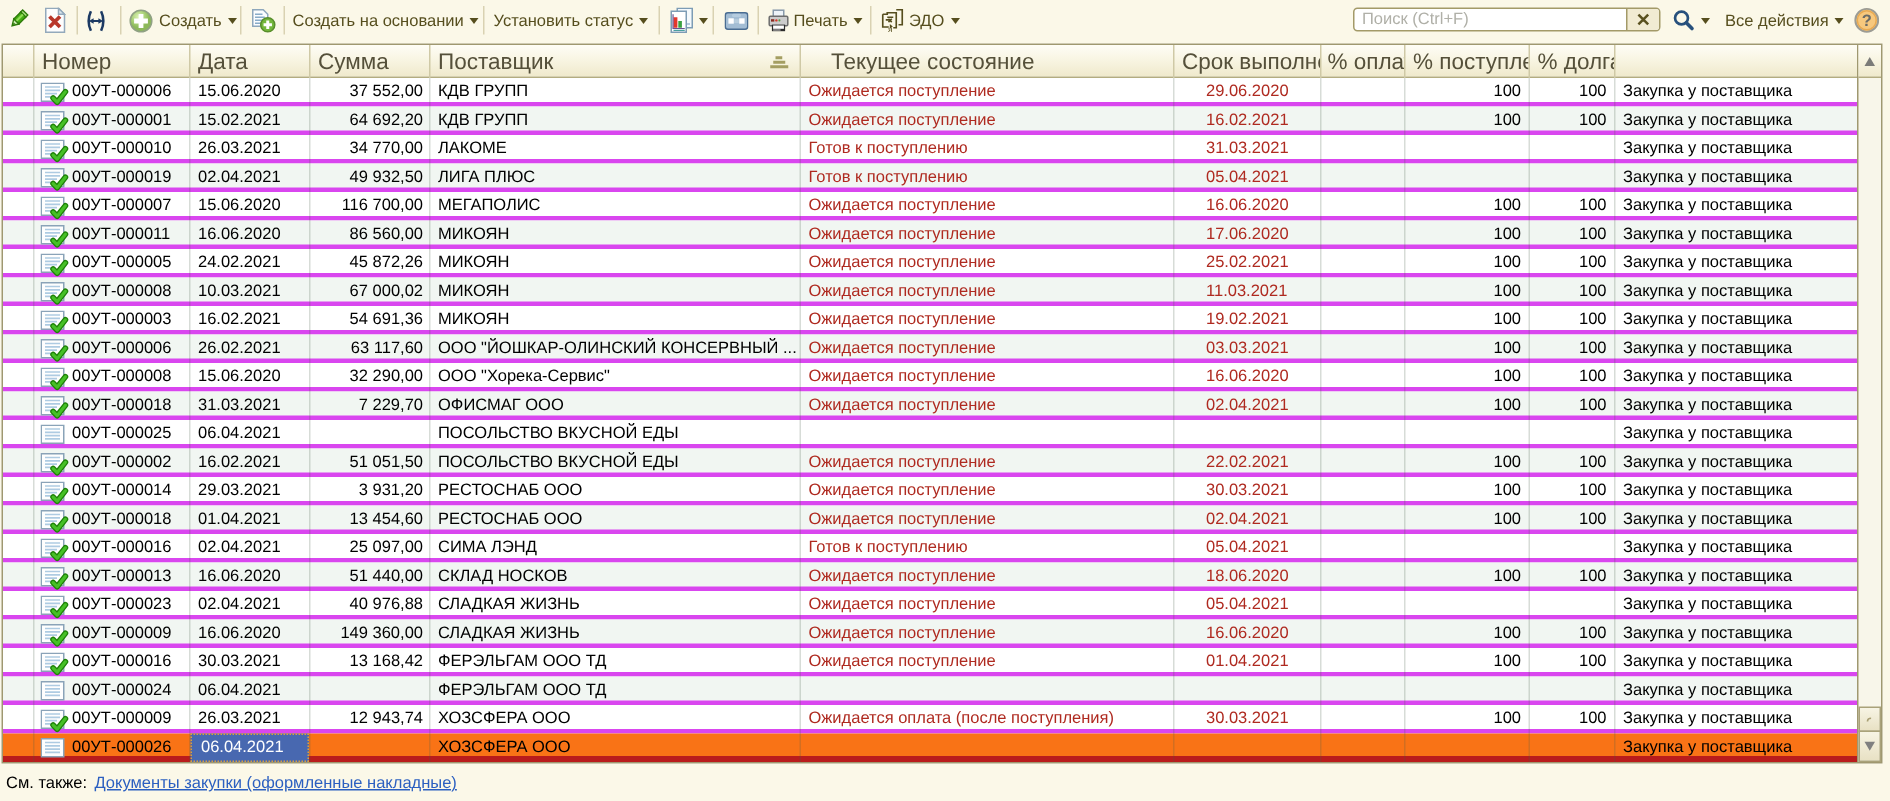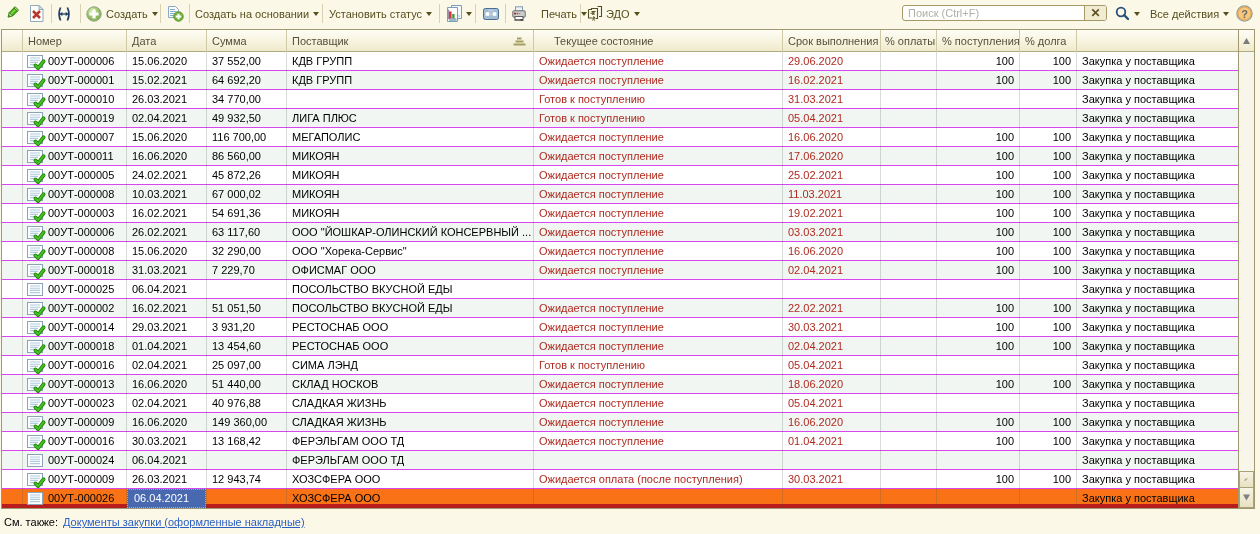--- a/index.html
+++ b/index.html
@@ -2,33 +2,33 @@
 <html><head><meta charset="utf-8"><style>
 *{margin:0;padding:0;box-sizing:border-box}
 html,body{width:1260px;height:534px;overflow:hidden}
 body{font-family:"Liberation Sans",sans-serif;background:#fbf8e8;position:relative}
 #toolbar{position:absolute;left:0;top:0;width:1260px;height:27px;background:#fbf8e8}
 .tbi{position:absolute;top:0;height:27px;display:flex;align-items:center;color:#564e1e;font-size:11px;white-space:nowrap}
 .sep{position:absolute;top:4px;width:1px;height:19px;background:#d9d2b2}
 .dd{display:inline-block;width:0;height:0;border-left:3.5px solid transparent;border-right:3.5px solid transparent;border-top:4px solid #564e1e;margin-left:4px;vertical-align:middle}
 #grid{position:absolute;left:1px;top:29px;width:1254px;height:480px;background:#fff;border:1px solid #9f9870}
 #header{position:absolute;left:0;top:0;width:1252px;height:22px;background:linear-gradient(#fefdf6,#f7f3df 55%,#efe9cc);border-bottom:1px solid #b3ac80}
-.hc{position:absolute;top:0;height:22px;font-size:11px;color:#55503a;display:flex;align-items:center;padding-left:6px;overflow:hidden;white-space:nowrap}
+.hc{position:absolute;top:0;height:22px;font-size:15px;color:#55503a;display:flex;align-items:center;padding-left:6px;overflow:hidden;white-space:nowrap}
 .hline{position:absolute;top:0;height:22px;width:1px;background:#cfc9a6}
 .vline{position:absolute;top:22px;bottom:0;width:1px;background:rgba(75,95,75,0.22);z-index:5}
-.row{position:absolute;left:0;width:1236px;height:19px;background:#fff;border-bottom:1px solid #d946ef}
+.row{position:absolute;left:0;width:1236px;height:19px;background:#fff;border-bottom:3px solid #d946ef}
 .row.alt{background:#f1f6f2}
 .row.sel{background:#f97316;border-bottom:4px solid #b91c1c}
 .c{position:absolute;top:0;height:18px;line-height:18px;font-size:11px;color:#000;white-space:nowrap;overflow:hidden;padding:0 6px}
 .num{left:20px;width:104px;padding-left:26px}
 .dat{left:124px;width:80px;padding-left:6px}
-.sum{left:204px;width:80px;text-align:left;padding-right:4px}
+.sum{left:204px;width:80px;text-align:right;padding-right:4px}
 .sup{left:284px;width:247px;padding-right:0}
 .sta{left:531px;width:249px;color:#af2a20}
-.srk{left:780px;width:98px;color:#af2a20;padding-left:6px}
+.srk{left:796px;width:98px;color:#af2a20;padding-left:6px}
 .p1{left:878px;width:56px;text-align:right;padding-right:5px}
 .p2{left:934px;width:83px;text-align:right;padding-right:5px}
 .p3{left:1017px;width:57px;text-align:right;padding-right:5px}
 .hoz{left:1074px;width:162px;padding-left:6px}
 .ico{position:absolute;left:25px;top:3px;width:20px;height:16px}
 #vscroll{position:absolute;right:0;top:0;width:16px;height:478px;background:#f8f6ea;border-left:1px solid #9f9870}
 .sbtn{position:absolute;left:0;width:15px;background:linear-gradient(#f7f4e4,#e8e1c4);border:1px solid #a9a27a}
 #statusbar{position:absolute;left:0;top:509px;width:1260px;height:26px;font-size:11px;color:#000;display:flex;align-items:center;padding-left:4px}
 #statusbar a{color:#2b5fc0;text-decoration:underline;margin-left:5px}
 .focus-cell{position:absolute;left:125px;top:0;width:79px;height:19px;background:#4868b0;color:#fff;font-size:11px;line-height:17px;padding-left:6px;border:1px dotted #dca03e}
@@ -121,21 +121,21 @@
       <svg width="14" height="16" viewBox="0 0 14 16">
         <rect x="3.5" y="0.8" width="7" height="4.5" fill="#eef3f8" stroke="#8899aa"></rect>
         <rect x="0.8" y="4.8" width="12.4" height="6.4" rx="0.8" fill="#cccccc" stroke="#6d6d6d"></rect>
         <rect x="2" y="6.8" width="2.2" height="1.6" fill="#8a2b20"></rect>
         <circle cx="5.6" cy="7.6" r="0.8" fill="#d43a2a"></circle>
         <circle cx="7.6" cy="7.6" r="0.7" fill="#5a9e42"></circle>
         <rect x="2.6" y="10.4" width="8.8" height="4.4" fill="#2b2b2b"></rect>
         <rect x="3.4" y="11" width="7.2" height="2.2" fill="#fff"></rect>
         <rect x="3.4" y="13.6" width="5" height="0.8" fill="#b5b5b5"></rect>
       </svg>
-      <span style="margin-left:15px">Печать</span>
+      <span style="margin-left:3px">Печать</span>
       <span class="dd"></span>
     </div>
   <div class="sep" style="left:580px"></div>
   <div class="tbi" style="left:587px">
       <svg width="16" height="17" viewBox="0 0 16 17">
         <g fill="none" stroke="#564e1e" stroke-width="1.1">
           <path d="M10.5 1.5 h4 v10 h-2.5"></path>
           <path d="M1.5 4.5 h3 v-1 h6 v10 h-2"></path>
           <path d="M1.5 4.5 v8.5 h4"></path>
           <path d="M4.5 6.5 h4 M3.5 8.2 l3 0"></path>
@@ -232,20 +232,21 @@
 <div class="row" style="top:60px">
         <svg class="ico" viewBox="0 0 20 16">
           <rect x="0.5" y="0.5" width="15" height="12" fill="#fefefe" stroke="#8aa3b8"></rect>
           <path d="M3 3 h10 M3 5.2 h10 M3 7.4 h8 M3 9.6 h4" stroke="#aecbe2" stroke-width="1.1"></path>
           <path d="M8.4 10.4 l2.7 2.7 L16.6 6.2" fill="none" stroke="#1e8207" stroke-width="3.8" stroke-linecap="round" stroke-linejoin="round"></path>
           <path d="M8.4 10.4 l2.7 2.7 L16.6 6.2" fill="none" stroke="#46c026" stroke-width="2.1" stroke-linecap="round" stroke-linejoin="round"></path>
         </svg>
         <div class="c num">00УТ-000010</div>
         <div class="c dat">26.03.2021</div>
         <div class="c sum">34 770,00</div>
+        <div class="c sup">ЛАКОМЕ</div>
         <div class="c sta">Готов к поступлению</div>
         <div class="c srk">31.03.2021</div>
         <div class="c p1"></div>
         <div class="c p2"></div>
         <div class="c p3"></div>
         <div class="c hoz">Закупка у поставщика</div>
       </div>
 <div class="row alt" style="top:79px">
         <svg class="ico" viewBox="0 0 20 16">
           <rect x="0.5" y="0.5" width="15" height="12" fill="#fefefe" stroke="#8aa3b8"></rect>

